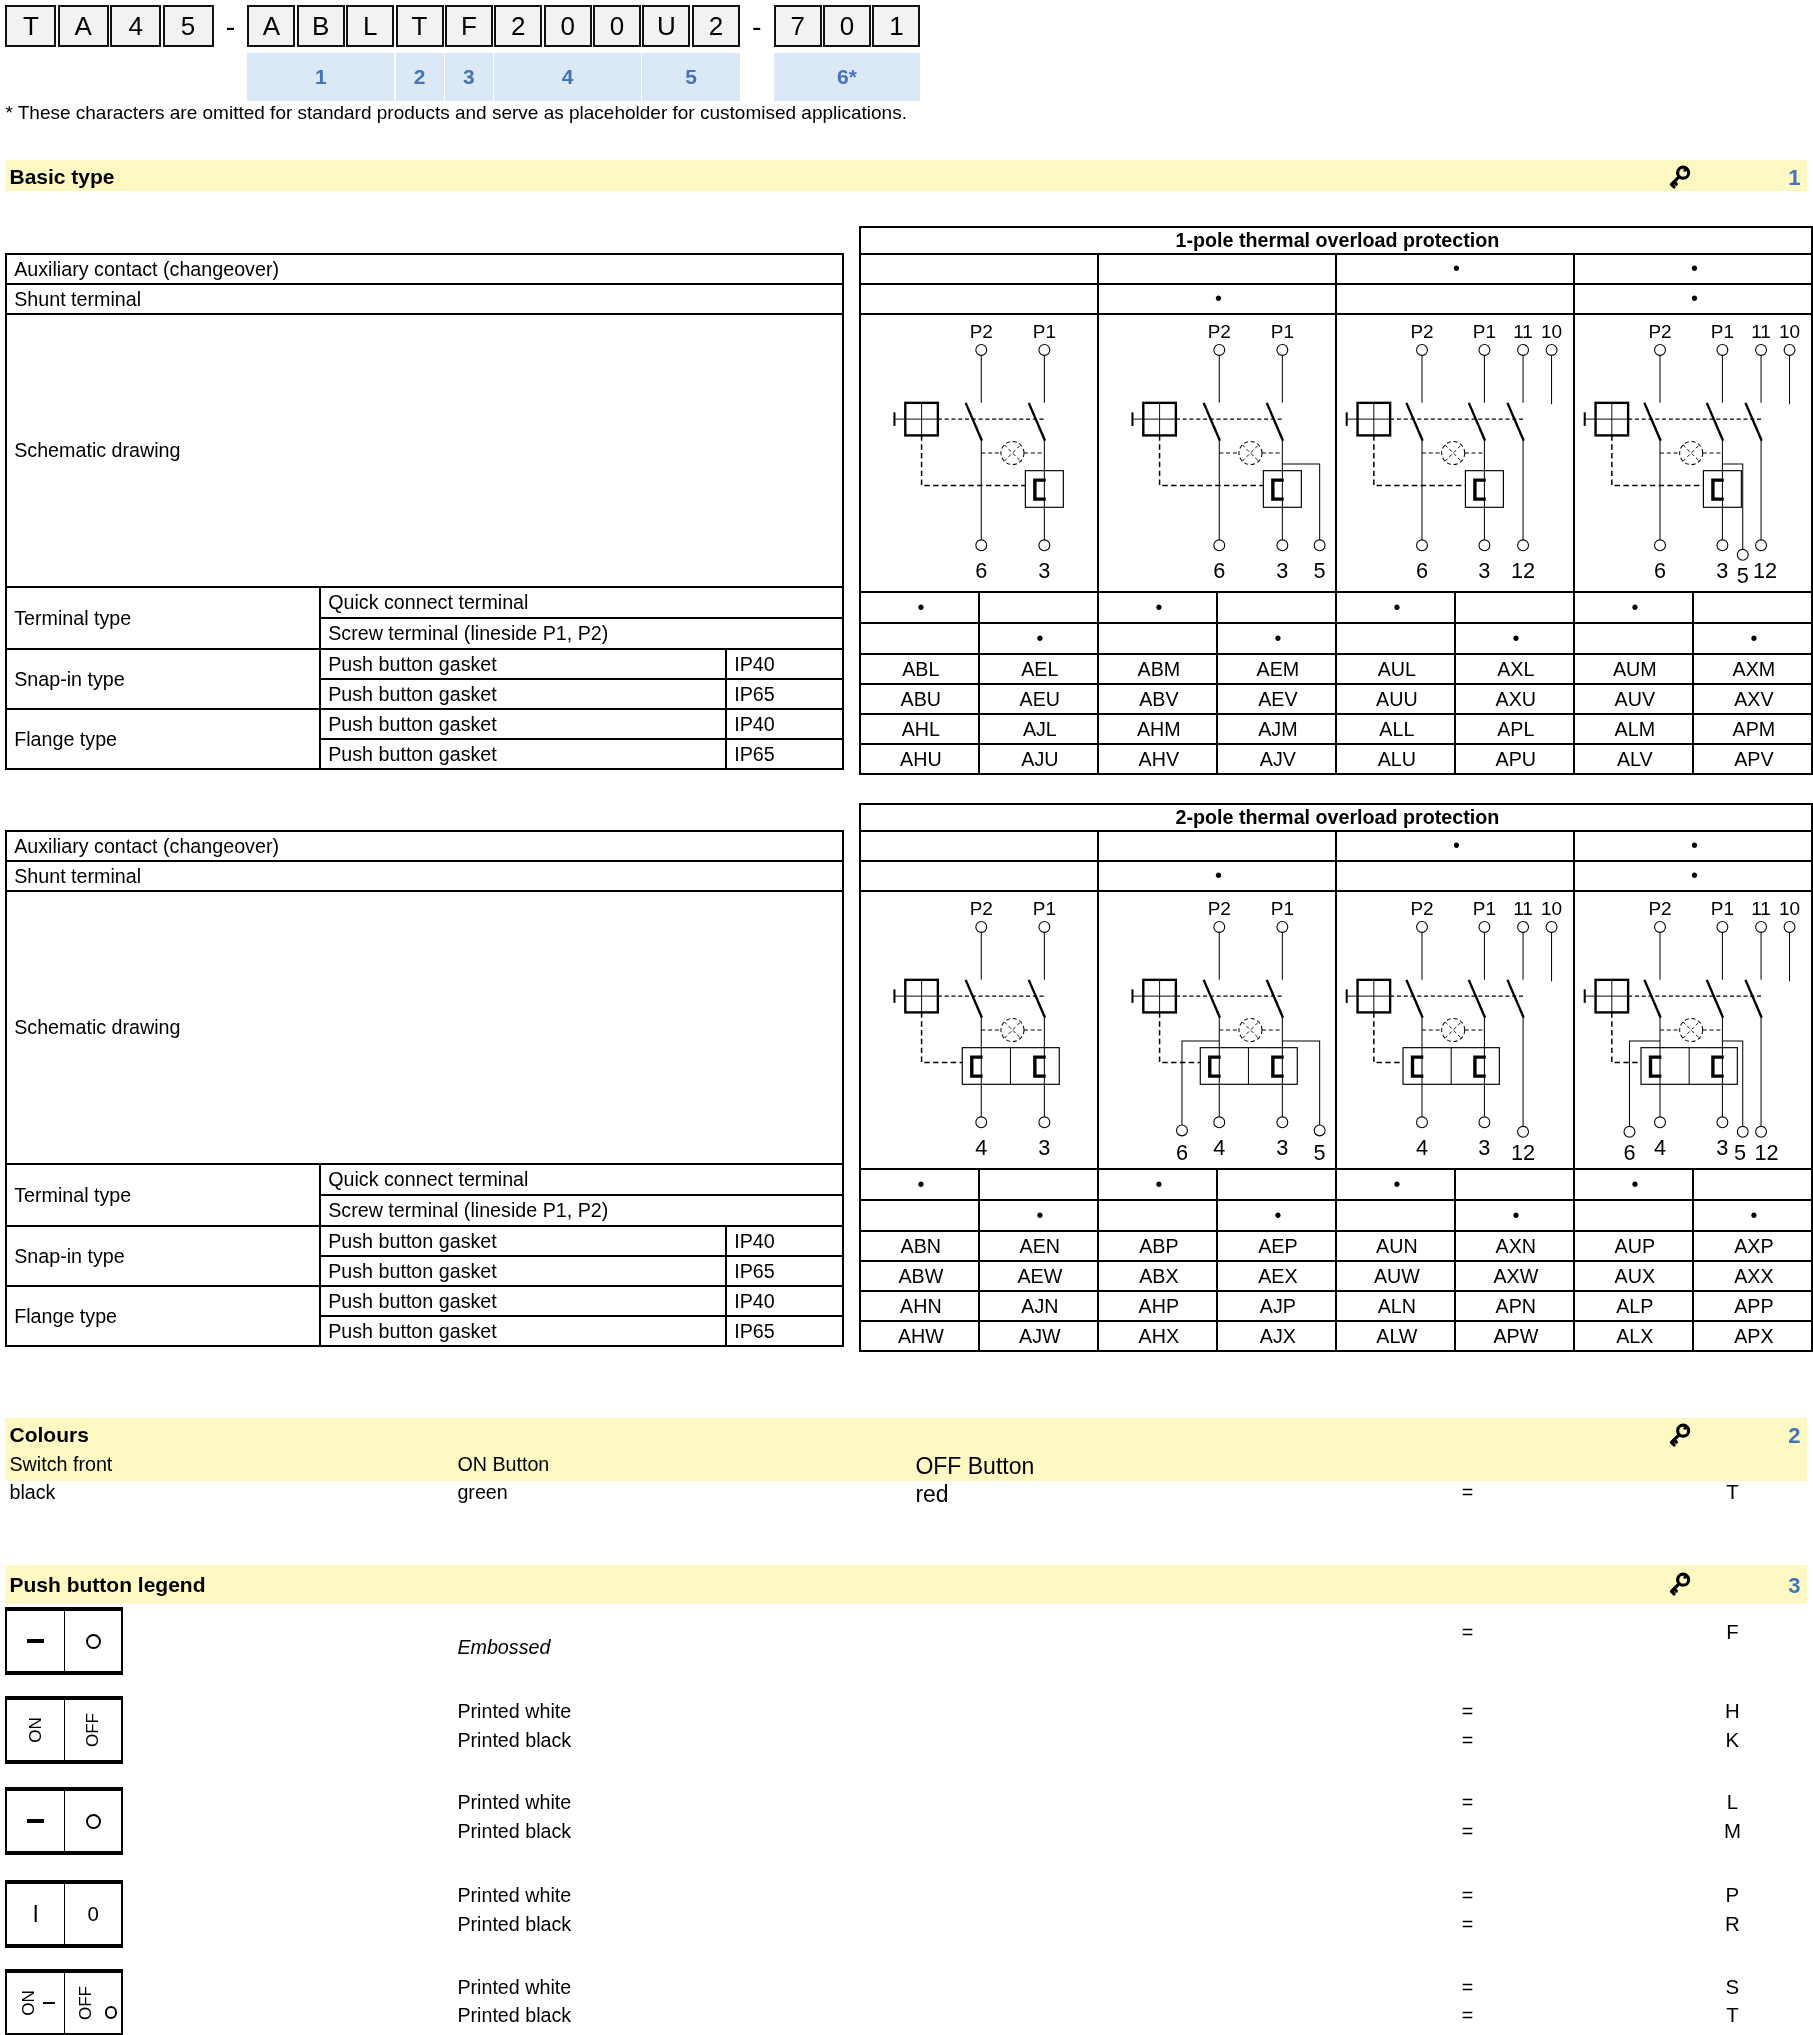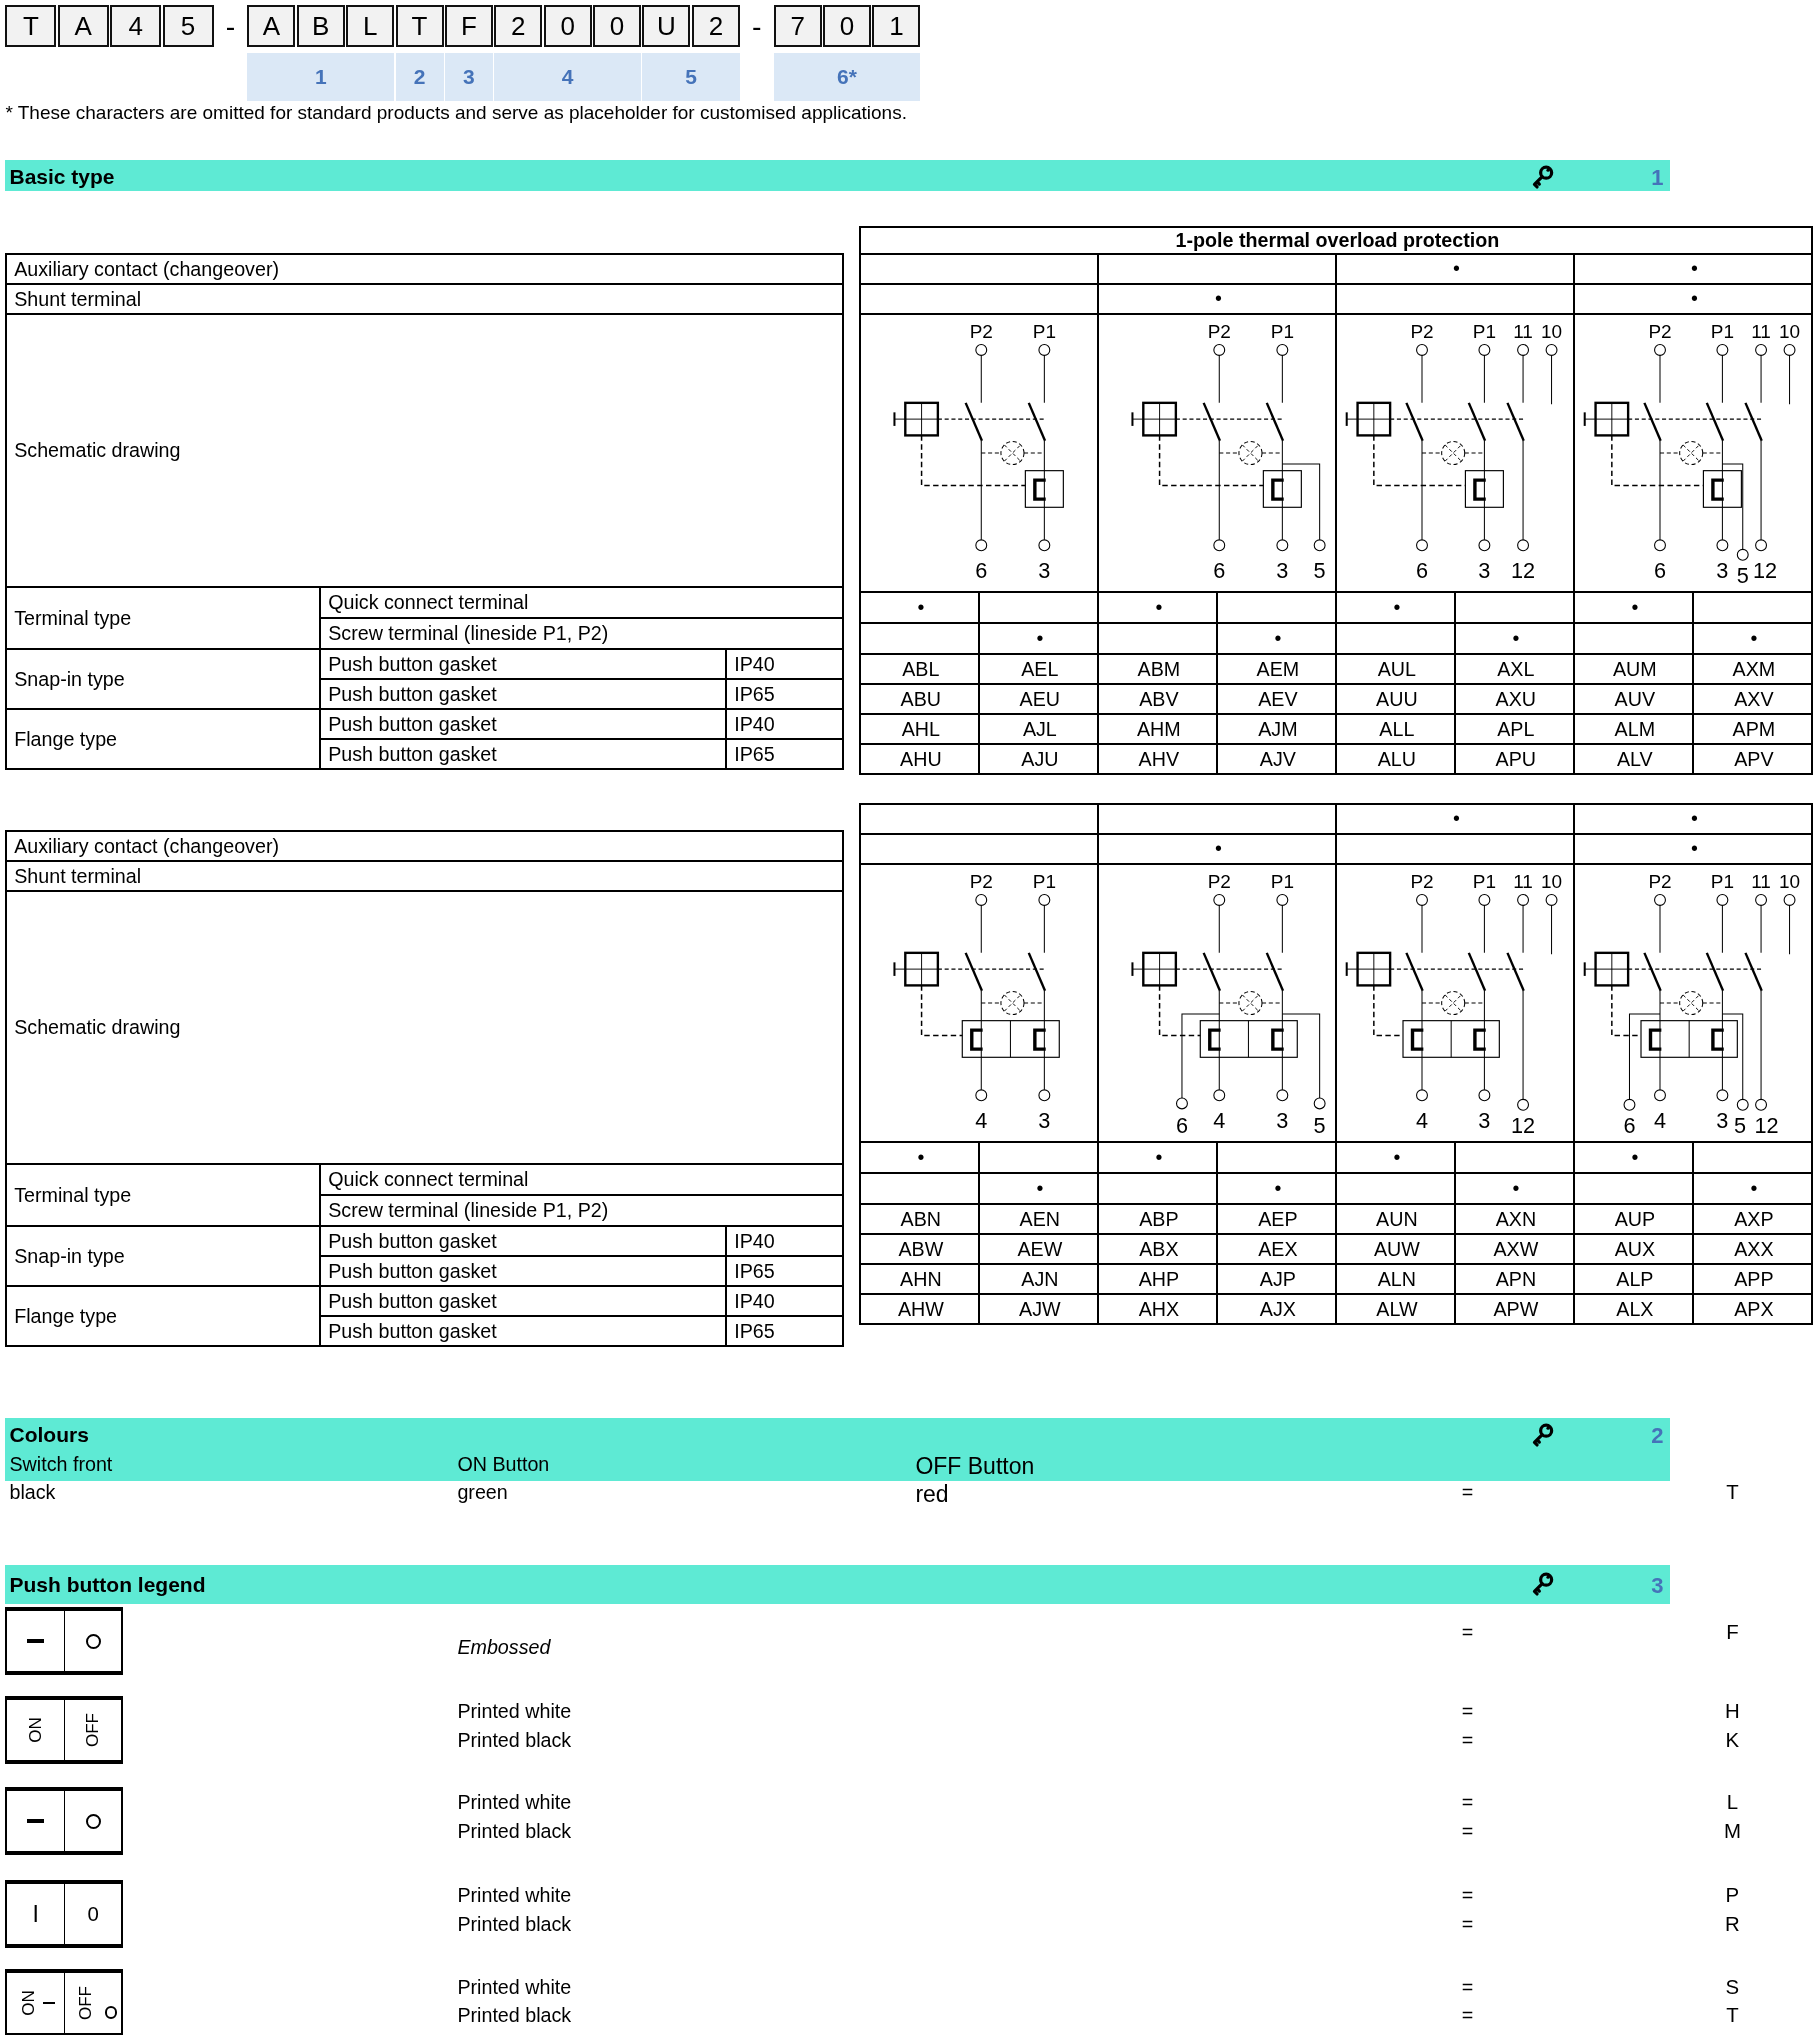--- a/index.html
+++ b/index.html
@@ -12,21 +12,21 @@
     grid-template-rows:42px 48px;gap:5.4px 1.4px;}
   .codecell{border:2px solid #111;background:#f2f2f2;display:flex;align-items:center;
     justify-content:center;font-size:26px;grid-row:1;}
   .dashcell{display:flex;align-items:center;justify-content:center;font-size:28.5px;grid-row:1;}
   .band{grid-row:2;background:#dbe8f6;display:flex;align-items:center;justify-content:center;
     color:#4573b9;font-weight:bold;font-size:21px;}
 
   .footnote{position:absolute;left:5.4px;top:102px;font-size:19px;}
 
   
-  .bar{position:absolute;left:5.4px;width:1665px;background:#5eead4;}
+  .bar{position:absolute;left:5.4px;width:1802px;background:#fef9c3;}
   .bar-title{position:absolute;left:4.1px;top:5.4px;font-weight:bold;font-size:21px;}
   .bar-num{position:absolute;right:6.8px;top:5.4px;color:#4573b9;font-weight:bold;font-size:22px;}
   .keyicon{position:absolute;right:114px;top:2.7px;width:28.5px;height:28.5px;}
 
   
   table.tbl{position:absolute;border-collapse:collapse;table-layout:fixed;}
   table.tbl td{border:2px solid #000;font-size:19.7px;padding:0 4.1px 0 6.8px;vertical-align:middle;overflow:hidden;}
   tr.h40{height:27px;}tr.h44{height:30px;padding-left:18px;}tr.h46{height:31px;}tr.h402{height:273px;}
   td.thead{font-weight:bold;text-align:center;font-size:20.4px;padding:0;}
   td.dotc{text-align:center;padding:0;font-size:20.4px;line-height:1;}
@@ -433,20 +433,23 @@
         <td>IP65</td>
         </tr>
   </tbody>
     </table>
 
   <table class="tbl" style="left:859px;top:803px;width:948px;">
     <colgroup>
         <col span="8" style="width:119px">
       </colgroup>
     <tbody>
+        <tr class="h40">
+          <td colspan="8" class="thead">2-pole thermal overload protection</td>
+        </tr>
     <tr class="h44">
       <td colspan="2" class="dotc"></td>
       <td colspan="2" class="dotc"></td>
       <td colspan="2" class="dotc">•</td>
       <td colspan="2" class="dotc">•</td>
     </tr>
     <tr class="h44">
       <td colspan="2" class="dotc"></td>
       <td colspan="2" class="dotc">•</td>
       <td colspan="2" class="dotc"></td>

